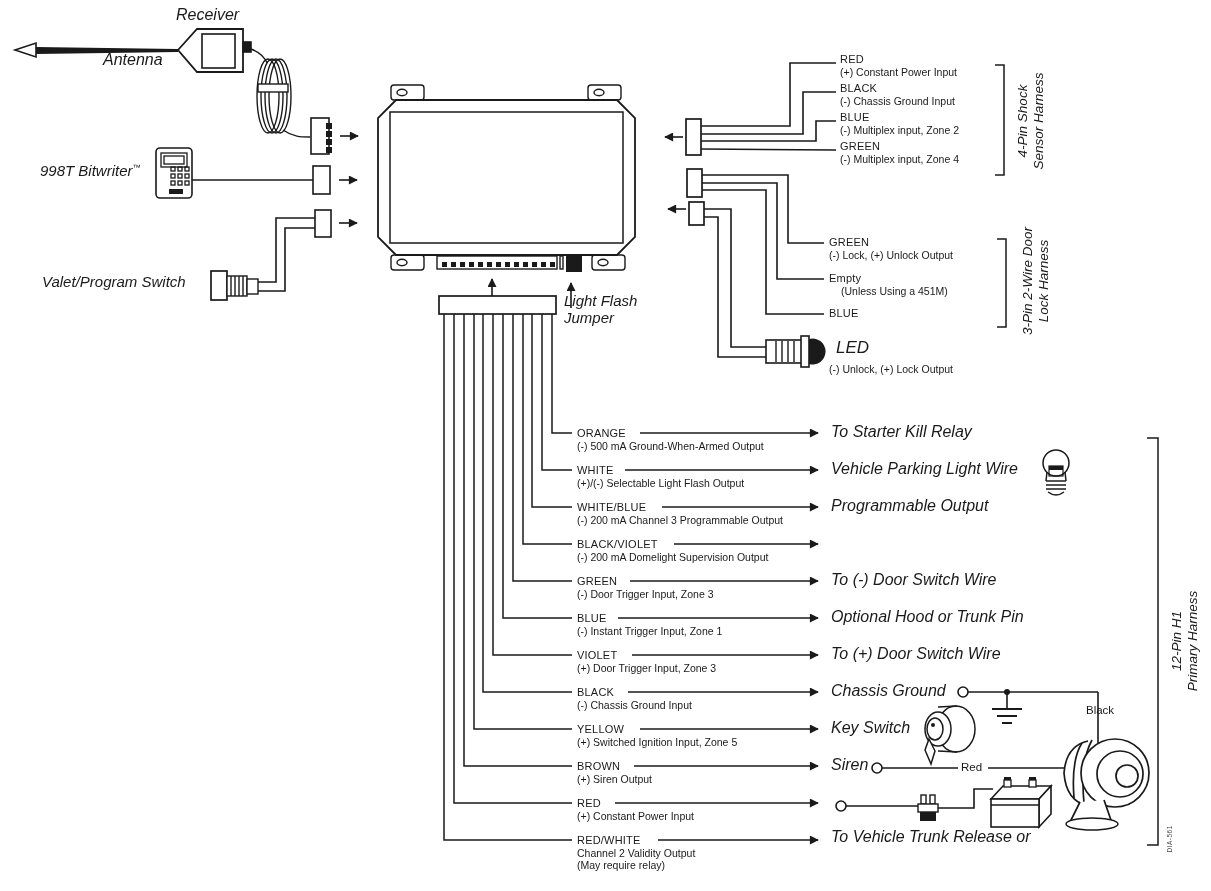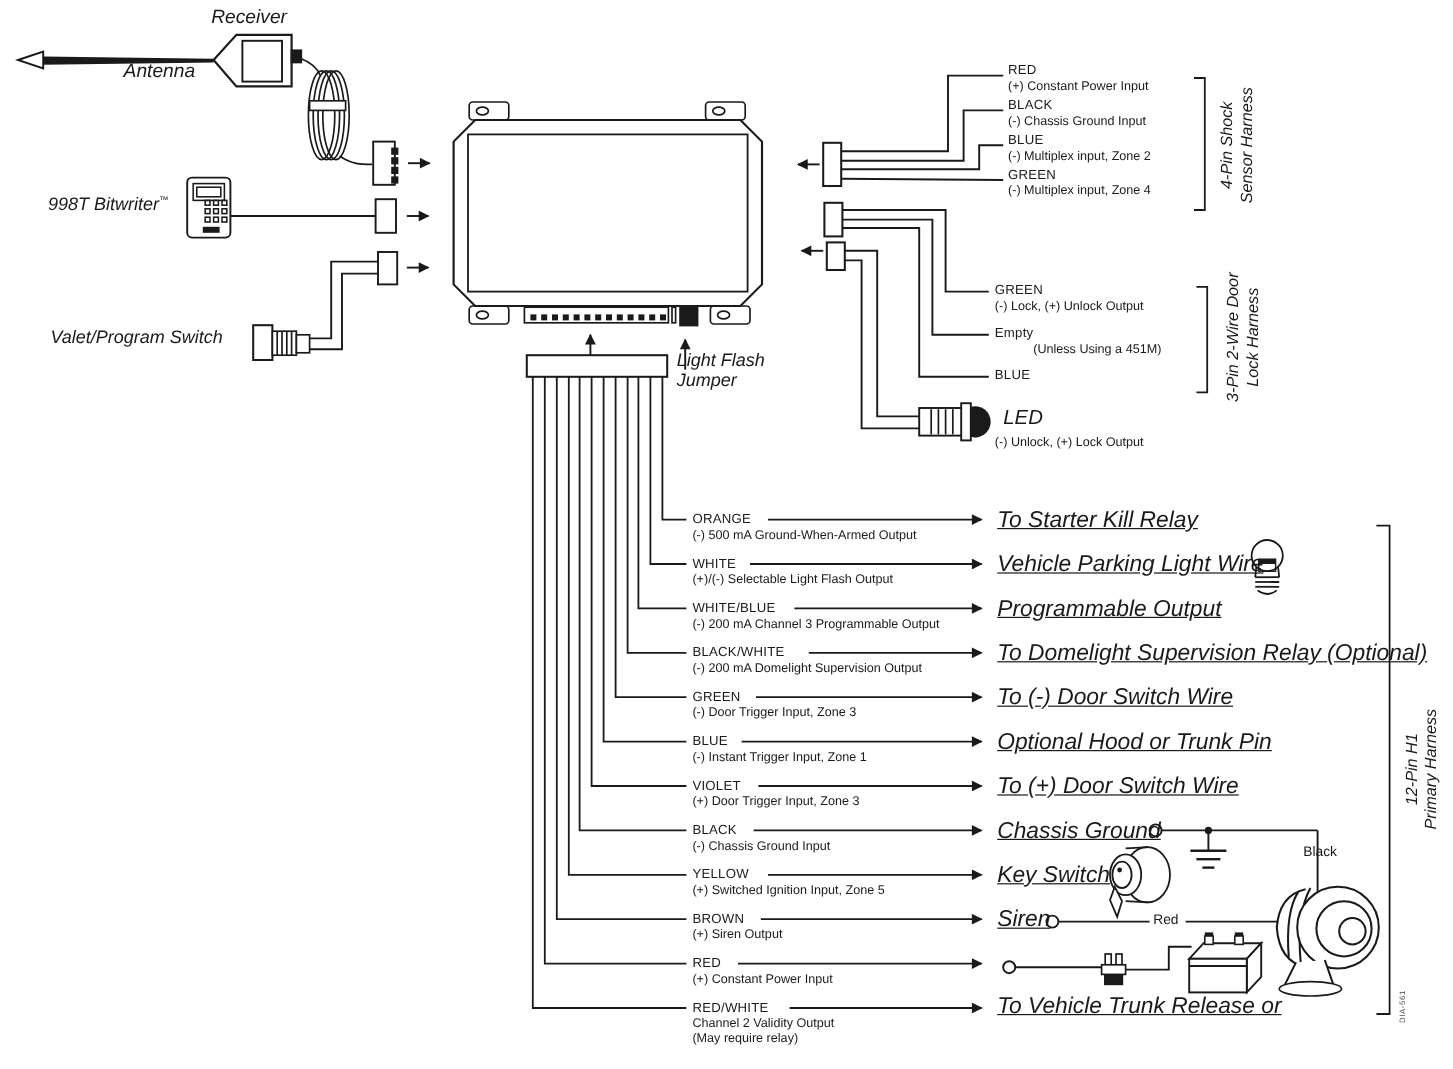--- a/index.html
+++ b/index.html
@@ -4,21 +4,21 @@
 <style>
   html,body{margin:0;padding:0;background:#fff;}
   #stage{position:relative;width:1211px;height:891px;background:#fff;overflow:hidden;
          font-family:"Liberation Sans",sans-serif;color:#1a1a1a;}
   #art{position:absolute;left:0;top:0;}
   .txt{position:absolute;white-space:nowrap;color:#1a1a1a;line-height:1.15;}
   .comp{font-style:italic;font-size:16px;}
   .comp-sm{font-style:italic;font-size:15px;}
   .wire-name{font-size:11px;letter-spacing:.2px;}
   .wire-desc{font-size:10.5px;}
-  .dest{font-style:italic;font-size:19px;text-decoration:underline;}
+  .dest{font-style:italic;font-size:16px;}
   .small-note{font-size:11.5px;}
   .vlabel{position:absolute;display:flex;flex-direction:column;justify-content:center;
           align-items:center;text-align:center;font-style:italic;font-size:13.5px;
           line-height:16px;transform:rotate(-90deg);transform-origin:center;color:#1a1a1a;}
   .docnum{position:absolute;font-size:6.5px;color:#4a4a4a;transform:rotate(-90deg);
           transform-origin:center;letter-spacing:.5px;}
   sup{font-size:8px;}
 </style>
 </head>
 <body>
@@ -295,44 +295,43 @@
 <div class="txt wire-name" style="left:840px;top:140px;">GREEN</div>
 <div class="txt wire-desc" style="left:840px;top:153px;">(-) Multiplex input, Zone 4</div>
 <div class="vlabel" style="left:961px;top:104px;width:140px;height:34px;">
   <div>4-Pin Shock</div>
   <div>Sensor Harness</div>
 </div>
 
 <div class="txt wire-name" style="left:829px;top:236px;">GREEN</div>
 <div class="txt wire-desc" style="left:829px;top:249px;">(-) Lock, (+) Unlock Output</div>
 <div class="txt wire-name" style="left:829px;top:272px;">Empty</div>
-<div class="txt wire-desc" style="left:861px;top:285px;">(Unless Using a 451M)</div>
+<div class="txt wire-desc" style="left:841px;top:285px;">(Unless Using a 451M)</div>
 <div class="txt wire-name" style="left:829px;top:307px;">BLUE</div>
 <div class="txt wire-desc" style="left:829px;top:320px;margin-top:43px;">(-) Unlock, (+) Lock Output</div>
 <div class="vlabel" style="left:966px;top:264px;width:140px;height:34px;">
   <div>3-Pin 2-Wire Door</div>
   <div>Lock Harness</div>
 </div>
 <div class="txt comp" style="left:836px;top:338px;font-size:17px;">LED</div>
 
 <div class="txt wire-name" style="left:577px;top:427px;">ORANGE</div>
 <div class="txt wire-desc" style="left:577px;top:440px;">(-) 500 mA Ground-When-Armed Output</div>
 <div class="txt dest" style="left:831px;top:423px;">To Starter Kill Relay</div>
 
 <div class="txt wire-name" style="left:577px;top:464px;">WHITE</div>
 <div class="txt wire-desc" style="left:577px;top:477px;">(+)/(-) Selectable Light Flash Output</div>
 <div class="txt dest" style="left:831px;top:460px;">Vehicle Parking Light Wire</div>
 
 <div class="txt wire-name" style="left:577px;top:501px;">WHITE/BLUE</div>
 <div class="txt wire-desc" style="left:577px;top:514px;">(-) 200 mA Channel 3 Programmable Output</div>
 <div class="txt dest" style="left:831px;top:497px;">Programmable Output</div>
 
-<div class="txt wire-name" style="left:577px;top:538px;">BLACK/WHITE</div>
+<div class="txt wire-name" style="left:577px;top:538px;">BLACK/VIOLET</div>
 <div class="txt wire-desc" style="left:577px;top:551px;">(-) 200 mA Domelight Supervision Output</div>
-<div class="txt dest" style="left:831px;top:534px;">To Domelight Supervision Relay (Optional)</div>
 
 <div class="txt wire-name" style="left:577px;top:575px;">GREEN</div>
 <div class="txt wire-desc" style="left:577px;top:588px;">(-) Door Trigger Input, Zone 3</div>
 <div class="txt dest" style="left:831px;top:571px;">To (-) Door Switch Wire</div>
 
 <div class="txt wire-name" style="left:577px;top:612px;">BLUE</div>
 <div class="txt wire-desc" style="left:577px;top:625px;">(-) Instant Trigger Input, Zone 1</div>
 <div class="txt dest" style="left:831px;top:608px;">Optional Hood or Trunk Pin</div>
 
 <div class="txt wire-name" style="left:577px;top:649px;">VIOLET</div>

